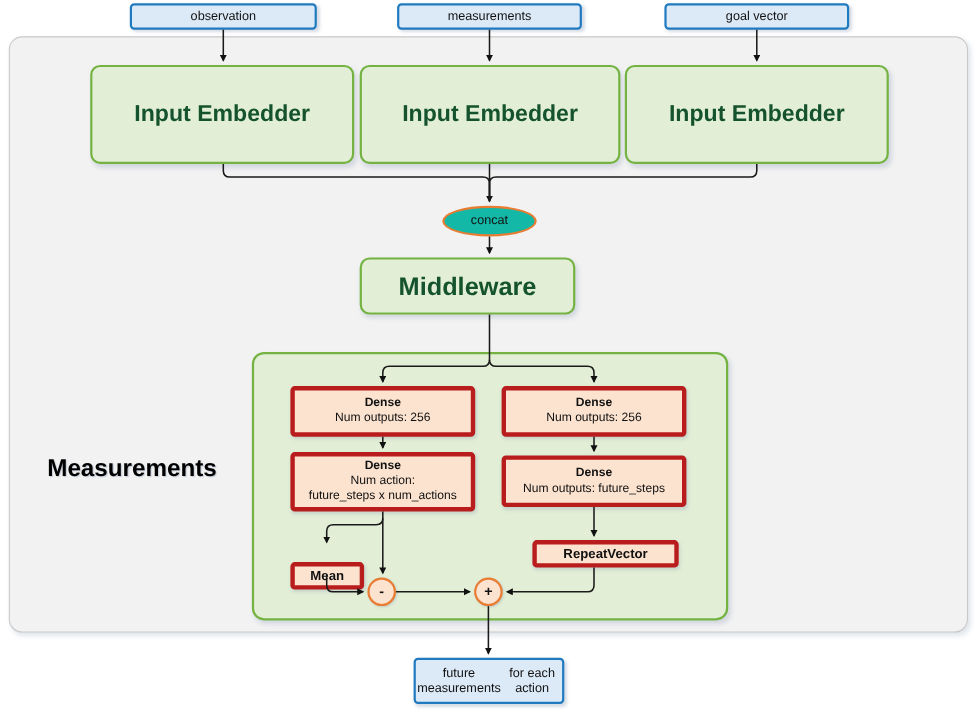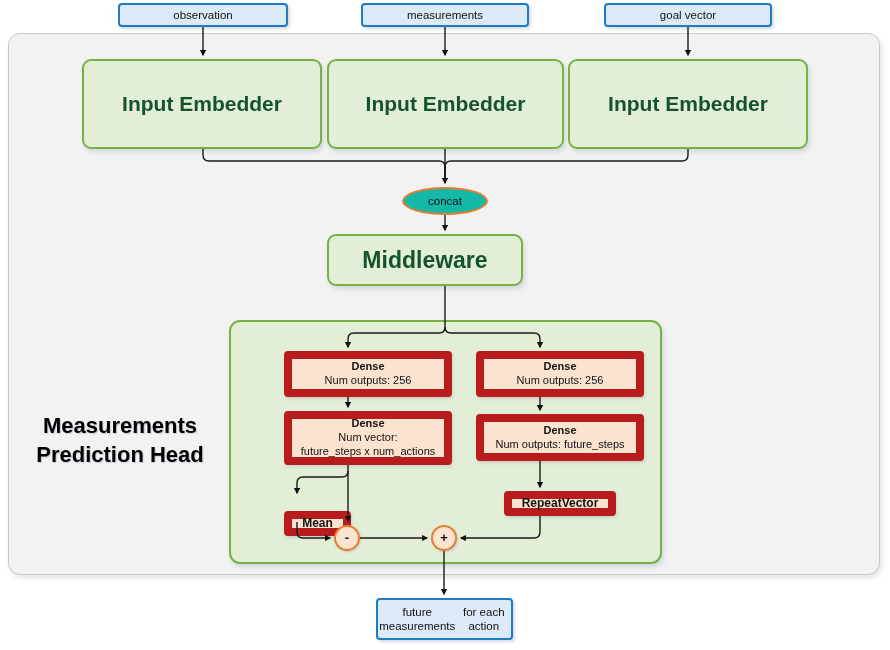--- a/index.html
+++ b/index.html
@@ -58,27 +58,26 @@
   .head-container {
     background: #e2eed6;
     border: 2px solid #74b342;
     border-radius: 11px;
     box-shadow: 2px 3px 4px rgba(120,140,170,0.25);
     display: block;
   }
   
   .orange-box {
     background: #fce3d0;
-    border: 8px solid #b91c1c;
+    border: 4px solid #b91c1c;
     border-radius: 4px;
     color: #111111;
     font-size: 11px;
     flex-direction: column;
     box-shadow: 1px 2px 3px rgba(120,140,170,0.25);
-    margin-left: 20px;
   }
   .orange-box .ttl { font-weight: bold; }
   .orange-box .sub { font-weight: normal; }
   .orange-box.single { font-weight: bold; font-size: 12px; }
   
   .ellipse {
     background: #14b8a6;
     border: 2px solid #e97c33;
     border-radius: 50%;
     color: #111111;
@@ -116,21 +115,20 @@
 <body>
 
 <div id="canvas">
 
   <div class="node outer-container" style="left:8px; top:33px; width:872px; height:542px;"></div>
 
   <div class="head-container" style="position:absolute; left:229px; top:320px; width:429px; height:240px;"></div>
 
   <div class="head-label" style="left:20px; top:412px; width:200px;">
     <div>Measurements</div>
-    <div>Prediction Head</div>
   </div>
 
   <div class="node io-box" style="left:118px; top:3px; width:170px; height:24px;">
     <span>observation</span>
   </div>
   <div class="node io-box" style="left:361px; top:3px; width:168px; height:24px;">
     <span>measurements</span>
   </div>
   <div class="node io-box" style="left:604px; top:3px; width:168px; height:24px;">
     <span>goal vector</span>
@@ -153,36 +151,36 @@
   <div class="node green-box middleware" style="left:327px; top:234px; width:196px; height:52px;">
     <span>Middleware</span>
   </div>
 
   <div class="node orange-box" style="left:264px; top:351px; width:168px; height:46px;">
     <span class="ttl">Dense</span>
     <span class="sub">Num outputs: 256</span>
   </div>
   <div class="node orange-box" style="left:264px; top:411px; width:168px; height:54px;">
     <span class="ttl">Dense</span>
-    <span class="sub">Num vector:</span>
+    <span class="sub">Num action:</span>
     <span class="sub">future_steps x num_actions</span>
   </div>
   <div class="node orange-box single" style="left:264px; top:511px; width:67px; height:25px;">
     <span>Mean</span>
   </div>
 
   <div class="node orange-box" style="left:456px; top:351px; width:168px; height:46px;">
     <span class="ttl">Dense</span>
     <span class="sub">Num outputs: 256</span>
   </div>
   <div class="node orange-box" style="left:456px; top:414px; width:168px; height:47px;">
     <span class="ttl">Dense</span>
     <span class="sub">Num outputs: future_steps</span>
   </div>
-  <div class="node orange-box single" style="left:484px; top:491px; width:112px; height:25px;">
+  <div class="node orange-box single" style="left:484px; top:491px; width:133px; height:25px;">
     <span>RepeatVector</span>
   </div>
 
   <div class="node op-circle" style="left:334px; top:525px; width:26px; height:26px;">
     <span>-</span>
   </div>
   <div class="node op-circle" style="left:431px; top:525px; width:26px; height:26px;">
     <span>+</span>
   </div>
 

